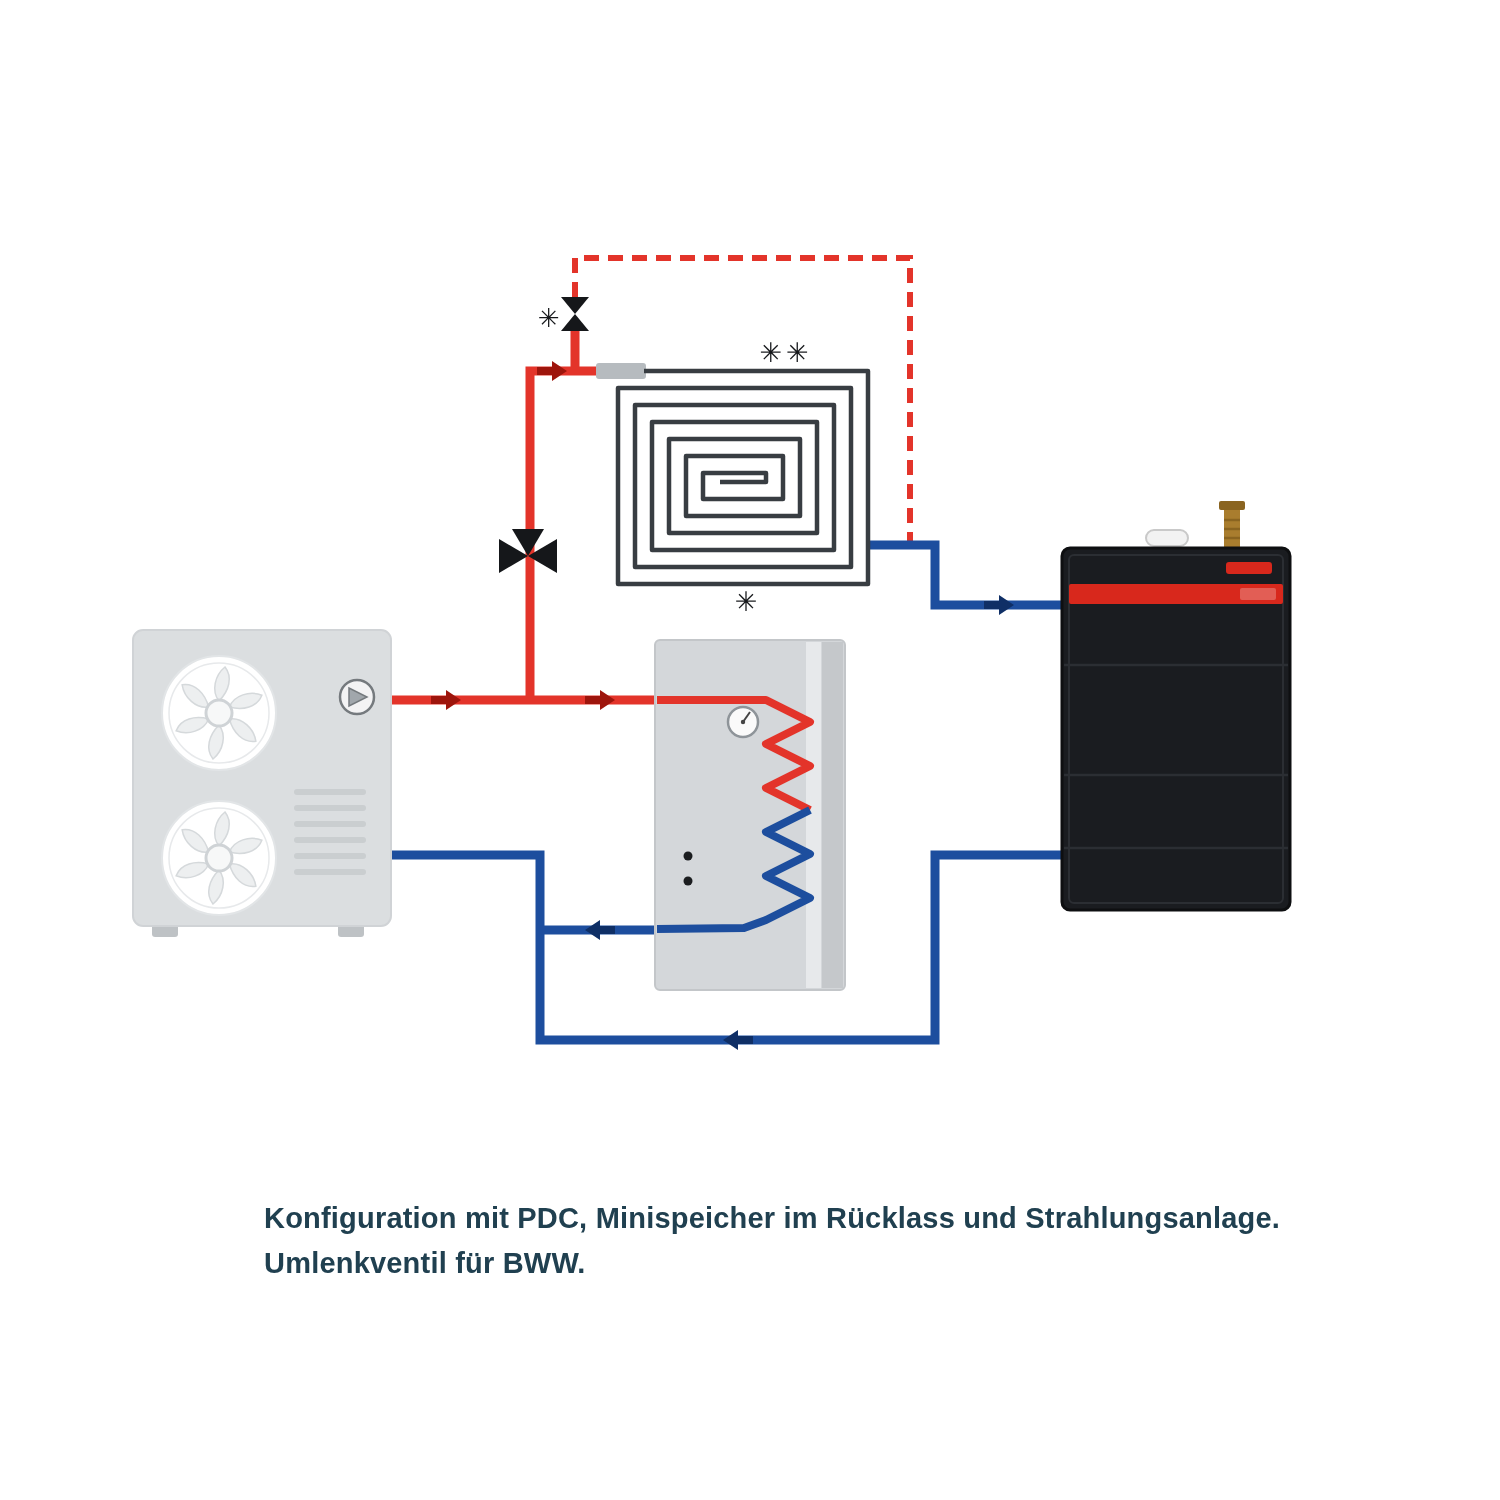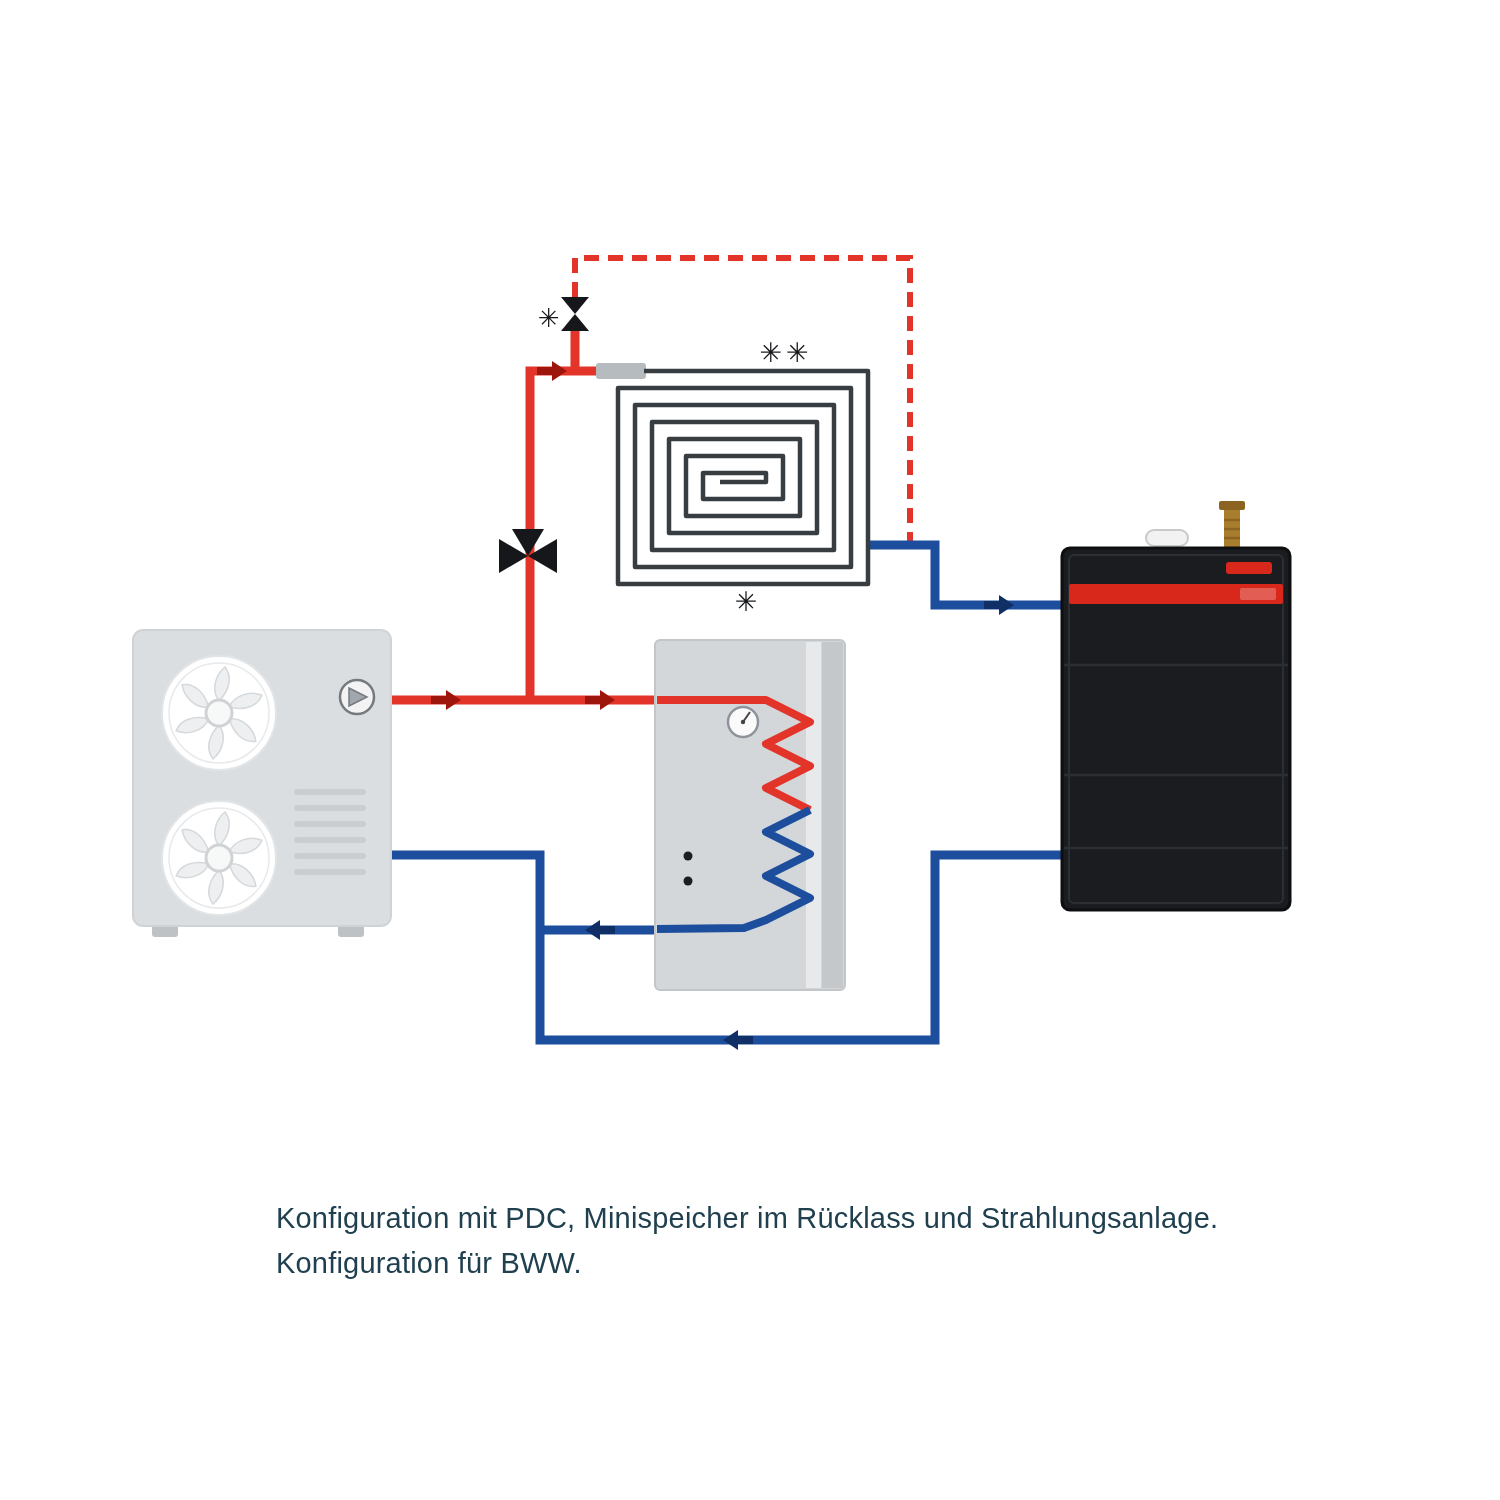--- a/index.html
+++ b/index.html
@@ -1,22 +1,22 @@
 <!DOCTYPE html>
 <html><head>
 <meta charset="utf-8">
 <style>
   html,body{margin:0;padding:0;background:#ffffff;}
   body{width:1500px;height:1500px;position:relative;font-family:"Liberation Sans",sans-serif;}
   .stage{position:absolute;inset:0;width:1500px;height:1500px;}
   svg{position:absolute;left:0;top:0;}
   .caption{
-    position:absolute;left:276px;top:1196px;width:1050px;
+    position:absolute;left:264px;top:1196px;width:1050px;
     font-family:"Liberation Sans",sans-serif;
-    font-size:29px;line-height:1.55;color:#204050;letter-spacing:.2px;
+    font-size:29px;line-height:1.55;color:#204050;letter-spacing:.2px;font-weight:bold;
   }
   .marker-text{
     font-family:"DejaVu Sans",sans-serif;
     font-weight:bold;
     fill:#15171a;
   }
 </style>
 </head>
 <body>
 
@@ -150,15 +150,15 @@
     </g>
   </g>
 
   <text x="549" y="327" font-size="26" text-anchor="middle" class="marker-text">✳</text>
   <text x="786" y="362" font-size="27" text-anchor="middle" letter-spacing="4" class="marker-text">✳✳</text>
   <text x="746" y="611" font-size="27" text-anchor="middle" class="marker-text">✳</text>
 </svg>
 
 <div class="caption">
   <div>Konfiguration mit PDC, Minispeicher im Rücklass und Strahlungsanlage.</div>
-  <div>Konfiguration für BWW.</div>
+  <div>Umlenkventil für BWW.</div>
 </div>
 </div>
 
 </body></html>

